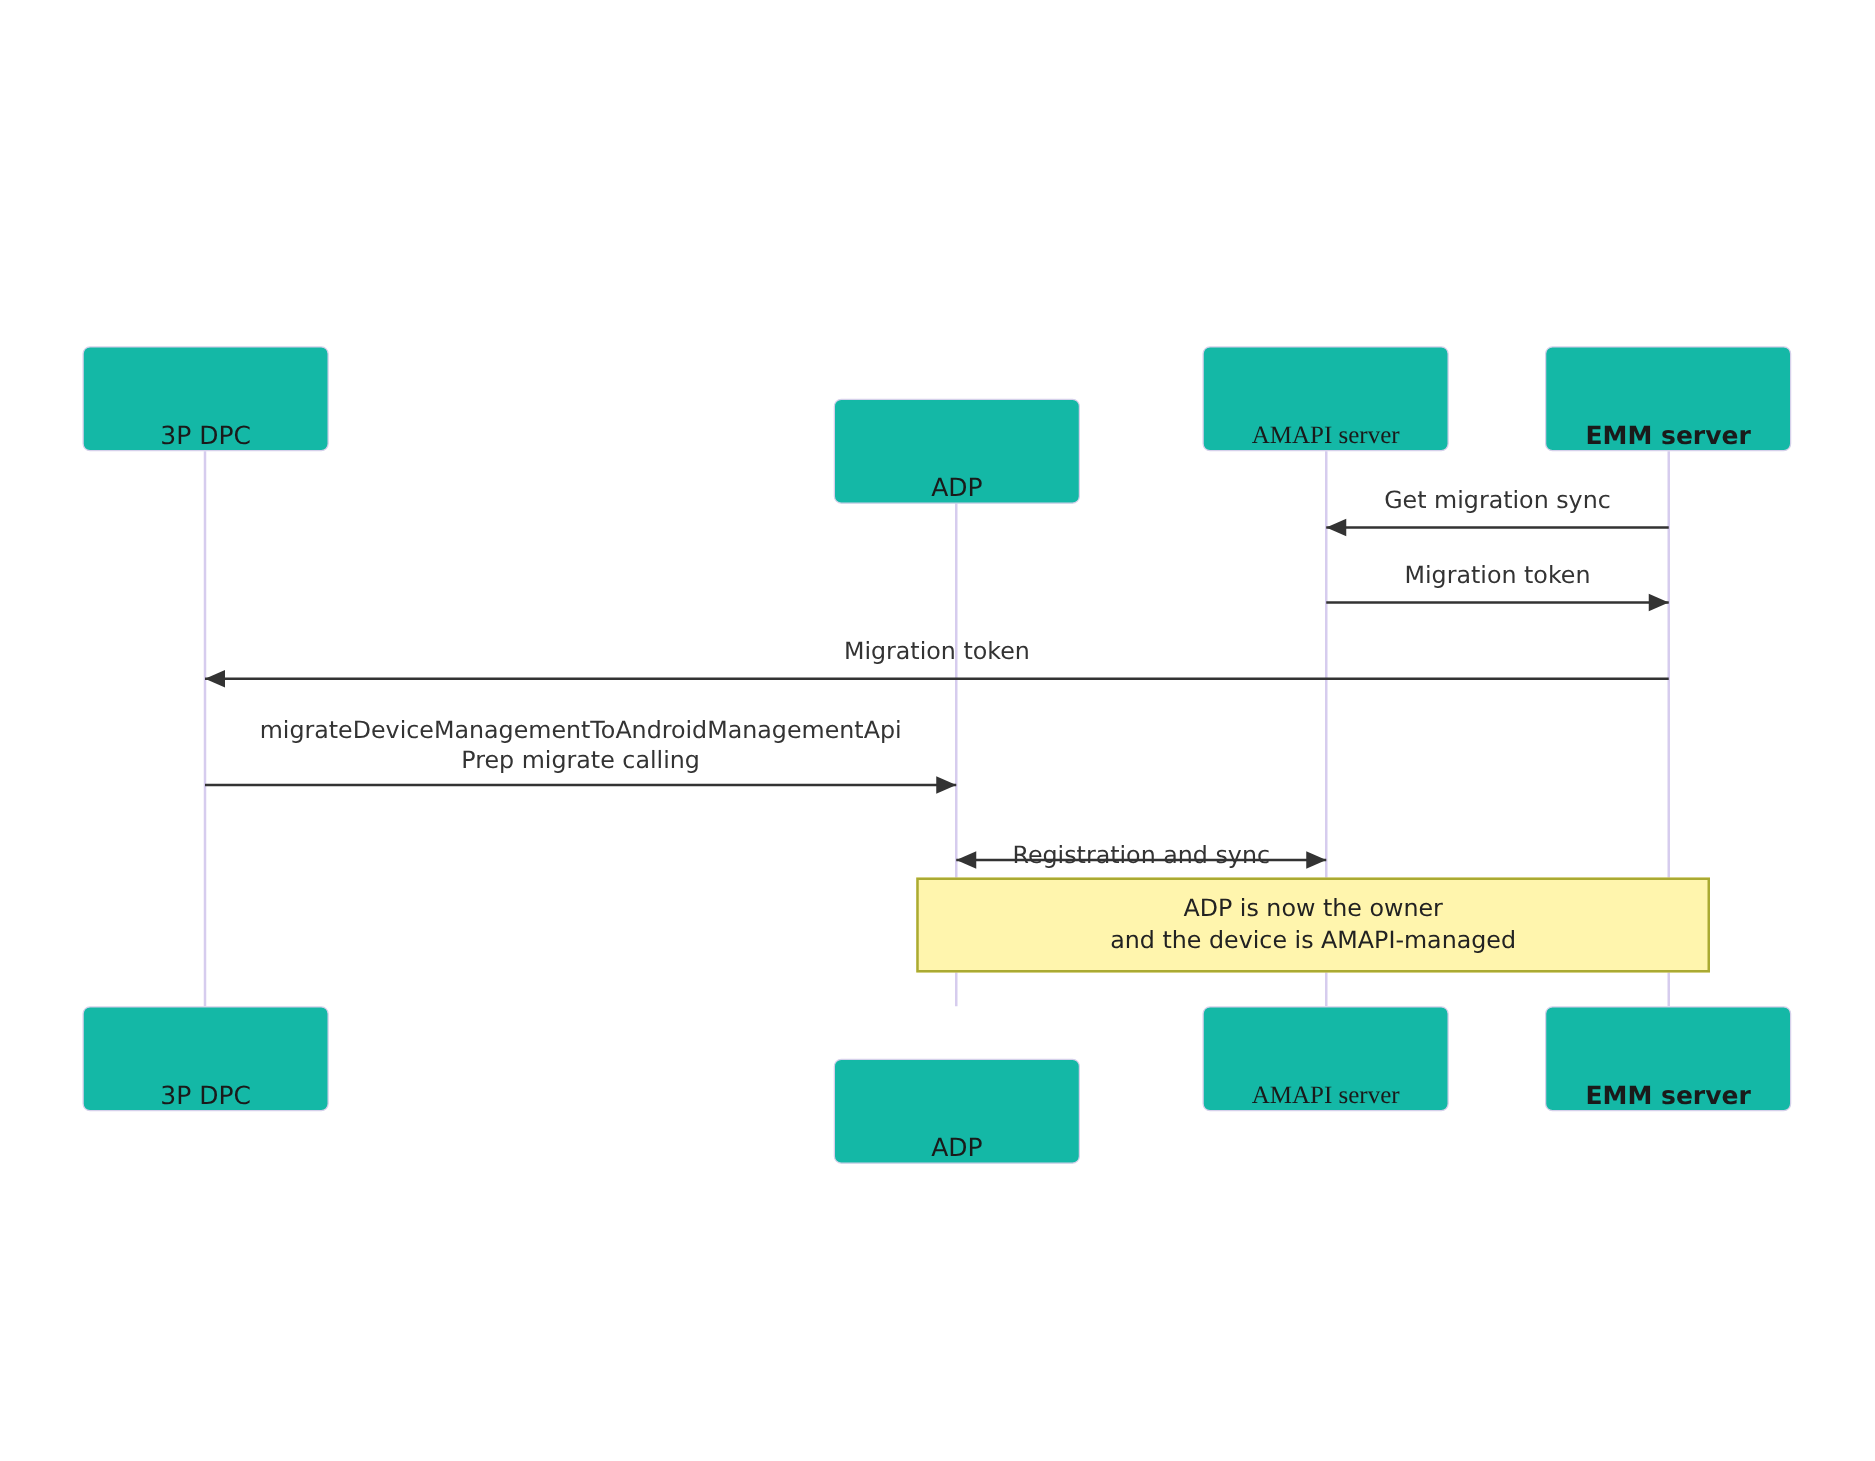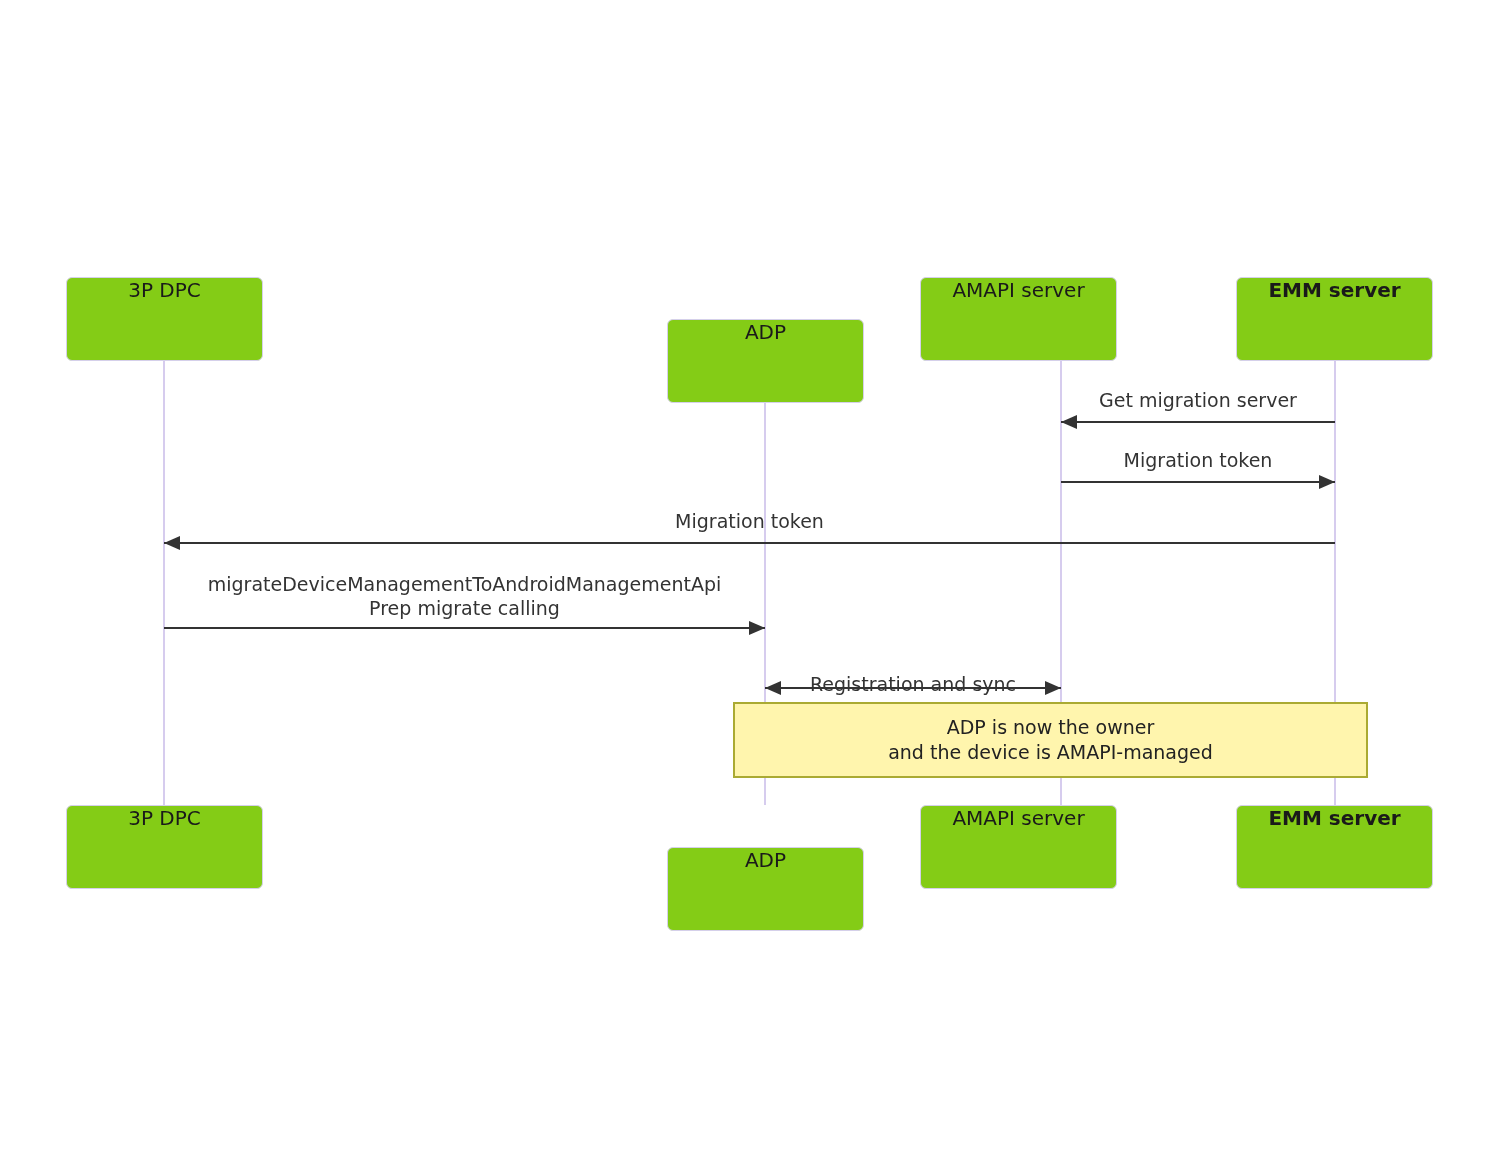--- a/index.html
+++ b/index.html
@@ -13,33 +13,33 @@
     width: 1500px;
     height: 1169px;
     background: #ffffff;
     overflow: hidden;
   }
   
   .actor {
     position: absolute;
     width: 197px;
     height: 84px;
-    background: #84cc16;
+    background: #14b8a6;
     border: 1px solid #D5D0EA;
     border-radius: 6px;
     display: flex;
-    align-items: flex-start;
+    align-items: flex-end;
     justify-content: center;
     font-size: 20px;
     color: #1a1a1a;
     box-sizing: border-box;
   }
   .actor.a1 { left: 66px; }
   .actor.a2 { left: 667px; margin-top: 42px; }
-  .actor.a3 { left: 920px; }
+  .actor.a3 { left: 962px; font-family: Liberation Serif, serif; }
   .actor.a4 { left: 1236px; font-weight: bold; }
   .actor.top { top: 277px; }
   .actor.bottom { top: 805px; }
   
   .lifeline {
     position: absolute;
     top: 361px;
     height: 444px;
     width: 2px;
     background: #D6CCEE;
@@ -107,21 +107,21 @@
   <div class="actor top a2">
     <span>ADP</span>
   </div>
   <div class="actor top a3">
     <span>AMAPI server</span>
   </div>
   <div class="actor top a4">
     <span>EMM server</span>
   </div>
 
-  <div class="msg-label" style="left:1061px; width:274px; top:388px;">Get migration server</div>
+  <div class="msg-label" style="left:1061px; width:274px; top:388px;">Get migration sync</div>
   <div class="msg-line" style="left:1061px; width:274px; top:421px;"></div>
   <div class="ah left" style="left:1061px; top:415px;"></div>
 
   <div class="msg-label" style="left:1061px; width:274px; top:448px;">Migration token</div>
   <div class="msg-line" style="left:1061px; width:274px; top:481px;"></div>
   <div class="ah right" style="left:1319px; top:475px;"></div>
 
   <div class="msg-label" style="left:164px; width:1171px; top:509px;">Migration token</div>
   <div class="msg-line" style="left:164px; width:1171px; top:542px;"></div>
   <div class="ah left" style="left:164px; top:536px;"></div>

